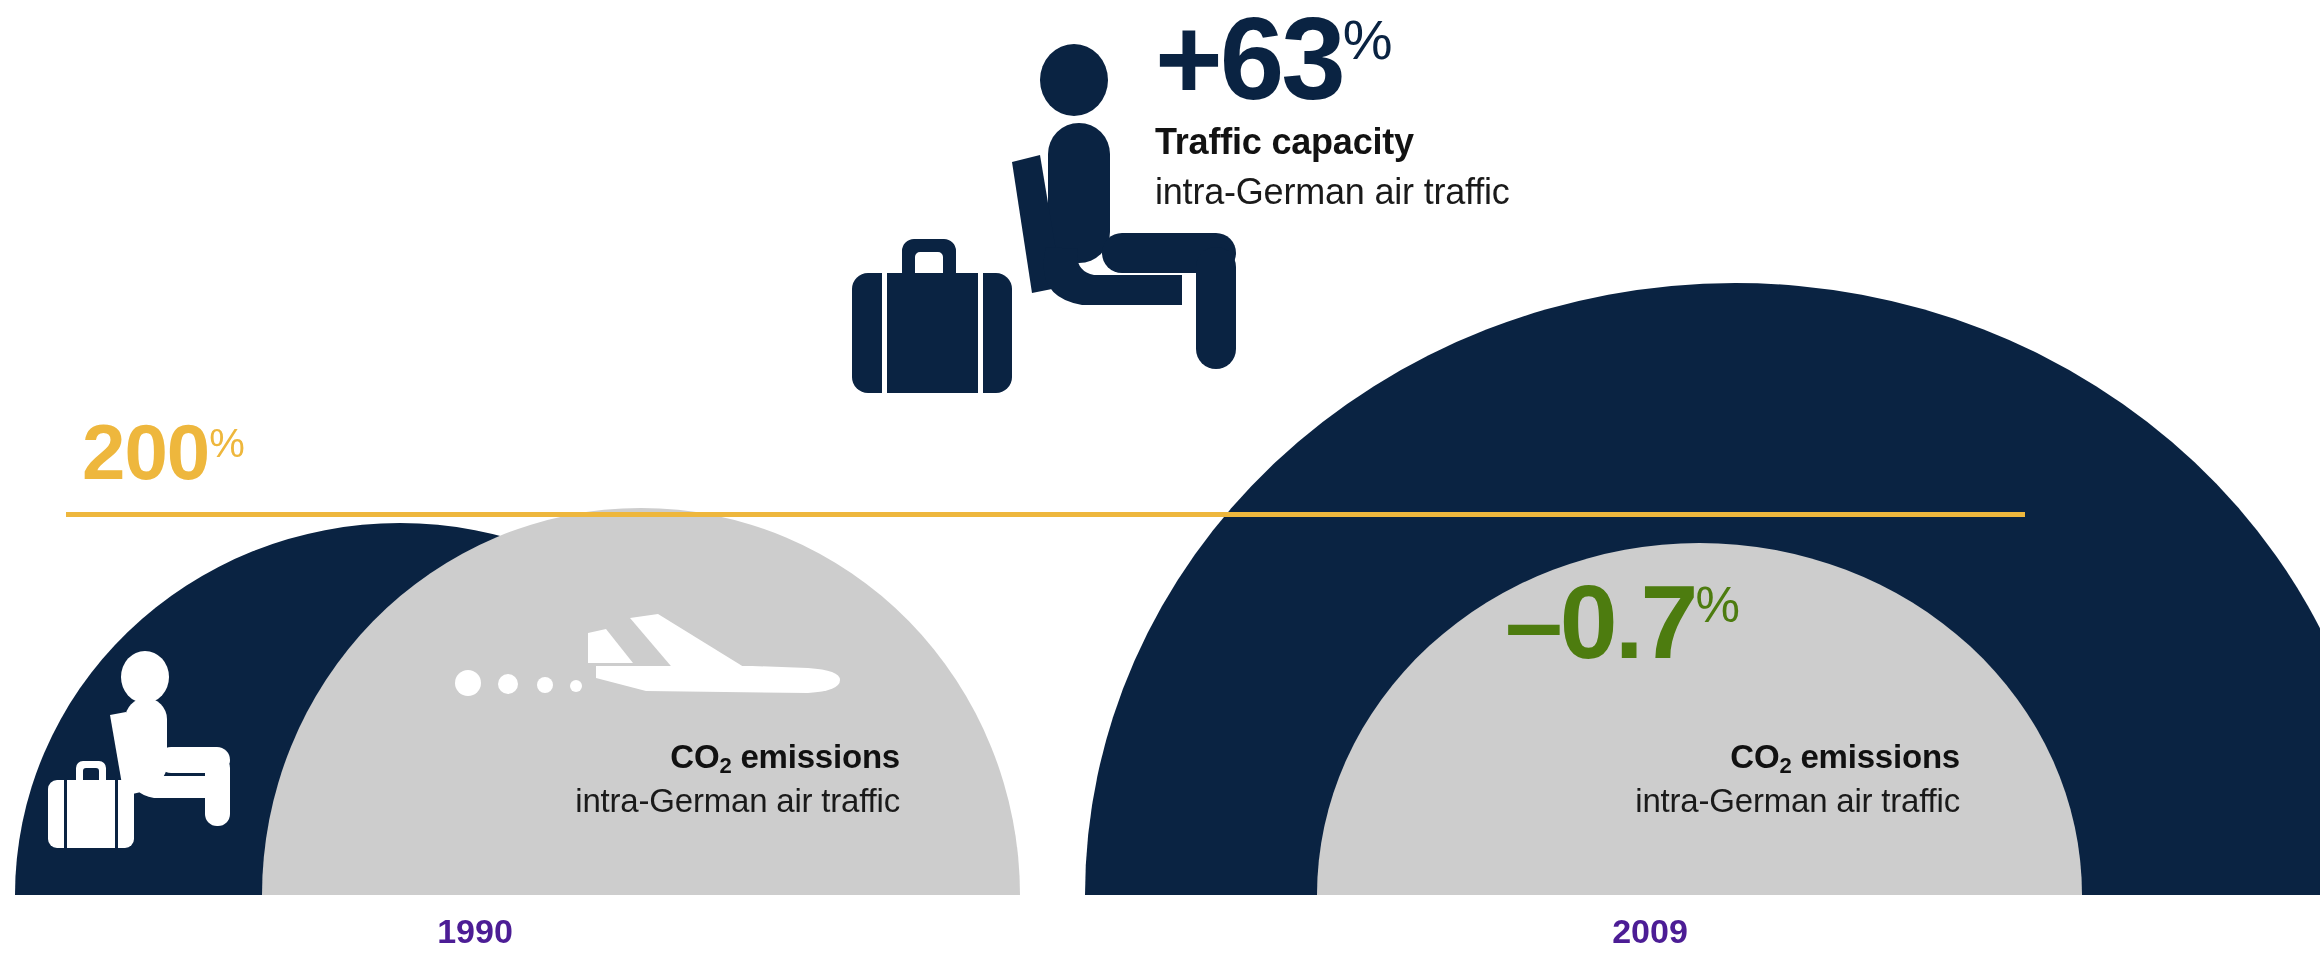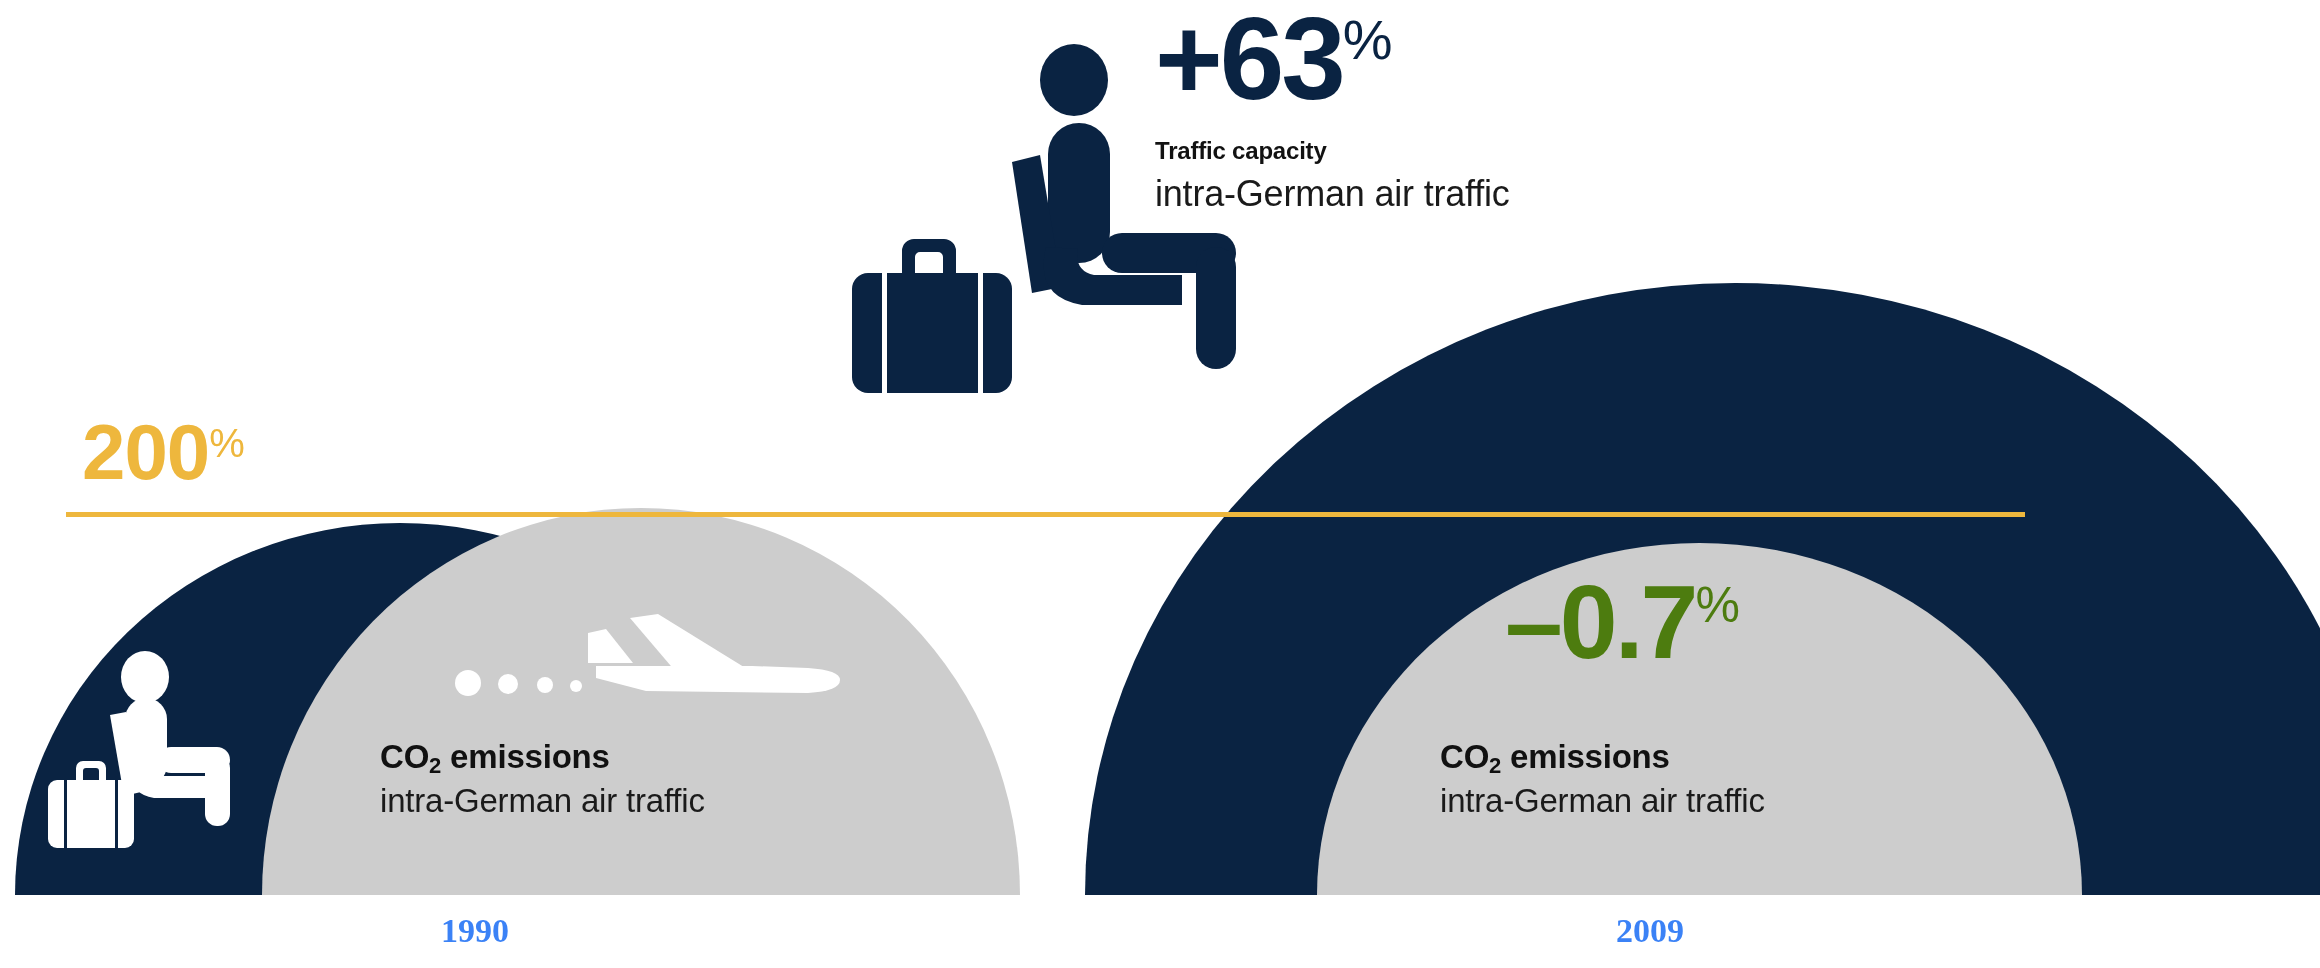--- a/index.html
+++ b/index.html
@@ -98,22 +98,22 @@
   #headline .big .pct {
     font-size: 56px;
     font-weight: 400;
     letter-spacing: 0;
     vertical-align: 40px;
   }
   #headline .cap-title {
     display: block;
     color: #121212;
     font-weight: 700;
-    font-size: 24px;
-    margin-top: 24px;
+    font-size: 36px;
+    margin-top: 8px;
     letter-spacing: -0.2px;
   }
   #headline .cap-sub {
     display: block;
     color: #1a1a1a;
     font-weight: 400;
     font-size: 36px;
     margin-top: 8px;
     letter-spacing: -0.2px;
   }
@@ -141,21 +141,21 @@
     position: absolute;
     left: 400px;
     top: 580px;
     width: 450px;
     height: 160px;
   }
 
   
   .dome-caption {
     position: absolute;
-    text-align: left;
+    text-align: right;
     white-space: nowrap;
   }
   .dome-caption .ttl {
     display: block;
     color: #111111;
     font-weight: 700;
     font-size: 33px;
     letter-spacing: -0.2px;
   }
   .dome-caption .ttl sub {
@@ -192,26 +192,25 @@
     font-size: 50px;
     font-weight: 400;
     letter-spacing: 0;
     vertical-align: 36px;
   }
 
   
   .year-label {
     position: absolute;
     top: 912px;
-    color: #3b82f6;
+    color: #4c1d95;
     font-weight: 700;
     font-size: 34px;
     text-align: center;
     white-space: nowrap;
-    font-family: Liberation Serif, serif;
   }
   #year-1990 { left: 340px;  width: 270px; }
   #year-2016 { left: 1515px; width: 270px; }
 </style>
 </head>
 <body>
 
 <div id="stage">
 
   <div class="dome" id="dome-2016-navy">

